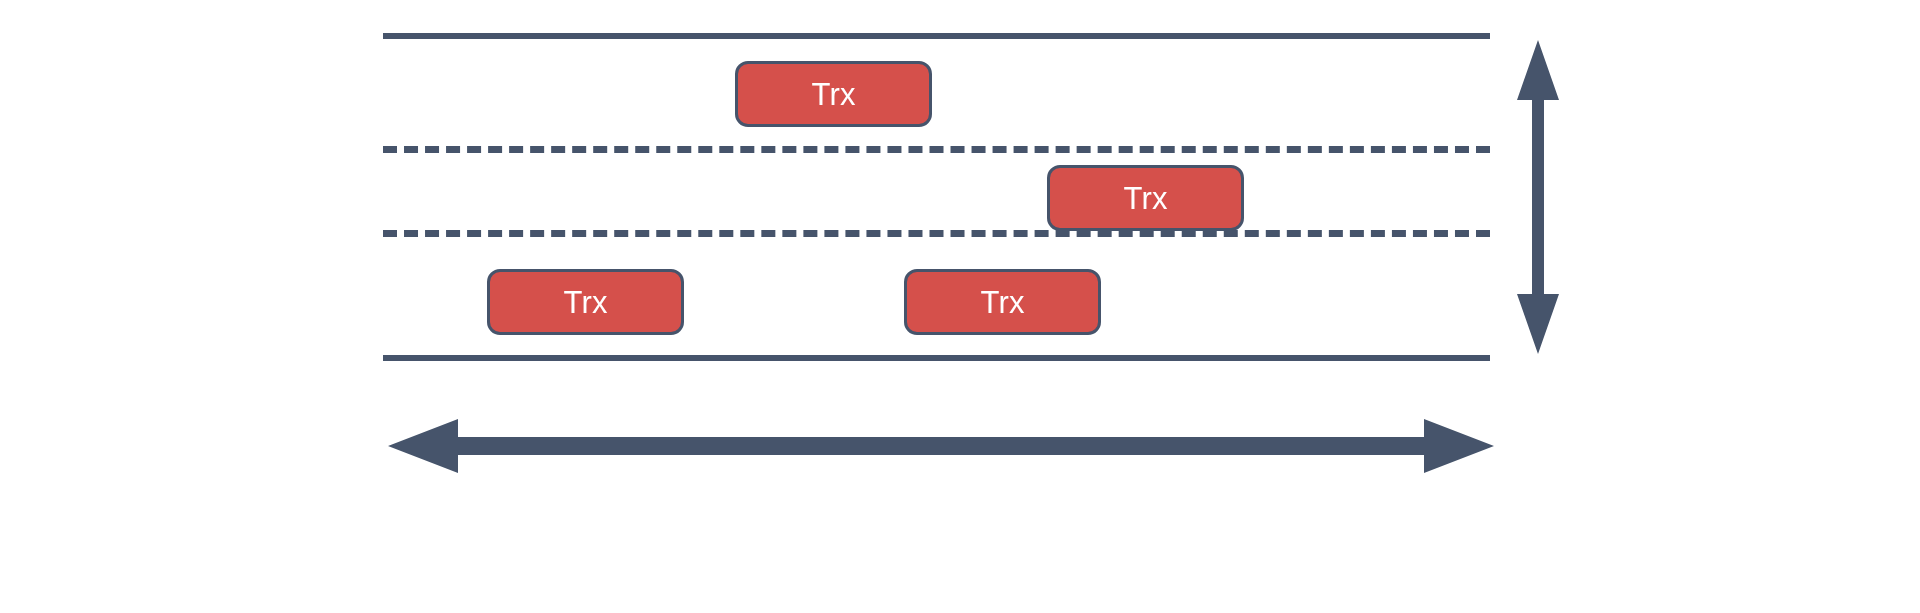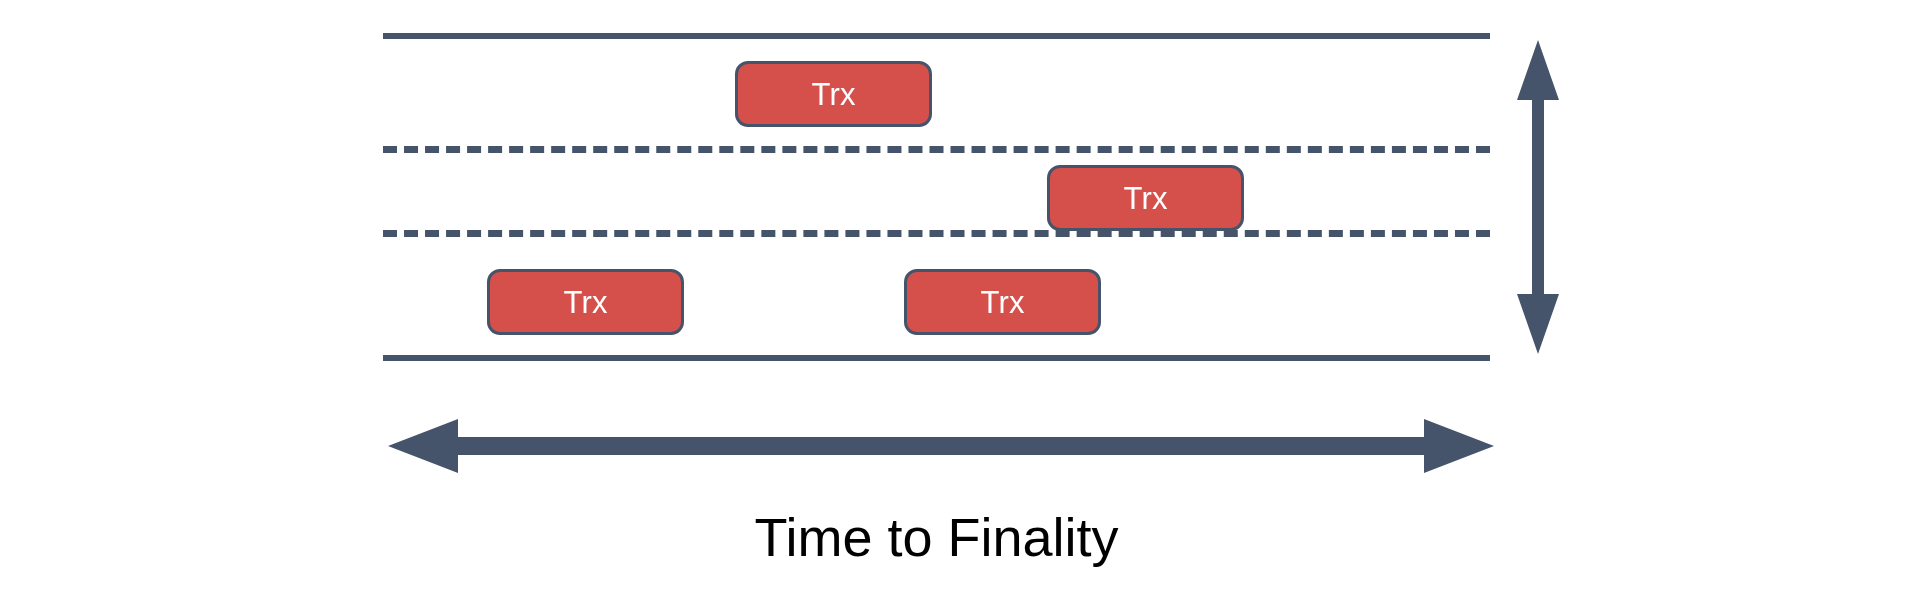--- a/index.html
+++ b/index.html
@@ -125,15 +125,14 @@
     </svg>
   </div>
 
 
   <div id="time-arrow">
     <svg width="1106" height="62" viewBox="0 0 1106 62" xmlns="http://www.w3.org/2000/svg">
       <polygon points="0,31 70,4 70,22 1036,22 1036,4 1106,31 1036,58 1036,40 70,40 70,58" fill="#46546b"></polygon>
     </svg>
   </div>
 
-  <div id="time-label">Time to Finality</div>
 
 </div>
 
 </body></html>

